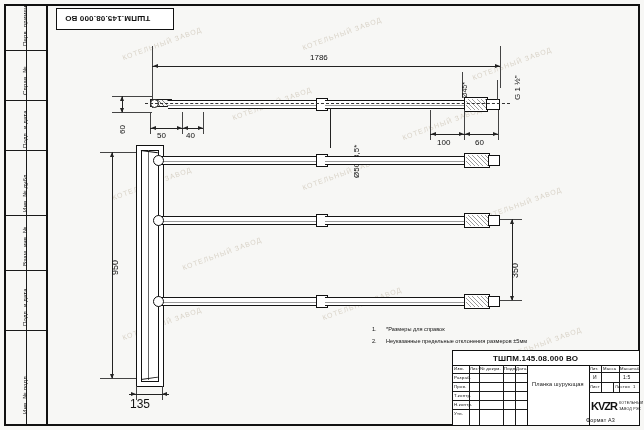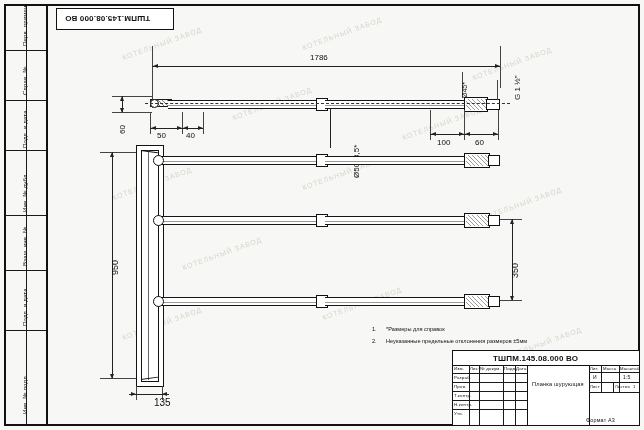--- a/index.html
+++ b/index.html
@@ -190,21 +190,21 @@
   <div class="dimv" style="left:512px;top:219px;height:81px;"></div>
   <div class="arrow-u" style="left:510px;top:219px;"></div>
   <div class="arrow-d" style="left:510px;top:296px;"></div>
   <div class="dim rot90 b" style="left:510px;top:278px;font-size:9px;">350</div>
 
   <div class="ext" style="left:136px;top:386px;height:14px;"></div>
   <div class="ext" style="left:162px;top:386px;height:14px;"></div>
   <div class="dimline" style="left:129px;top:394px;width:40px;"></div>
   <div class="arrow-r" style="left:131px;top:392px;"></div>
   <div class="arrow-l" style="left:162px;top:392px;"></div>
-  <div class="dim b" style="left:154px;top:397px;font-size:10px;text-align:right;">135</div>
+  <div class="dim b" style="left:130px;top:397px;font-size:12px;text-align:right;">135</div>
 
   <div class="notes" style="left:372px;top:325px;">
     <div style="position:relative;">
       <span style="position:absolute;left:0;">1.</span>
       <span style="margin-left:14px;">*Размеры для справок</span>
     </div>
     <div style="position:relative;margin-top:2px;">
       <span style="position:absolute;left:0;">2.</span>
       <span style="margin-left:14px;">Неуказанные предельные отклонения размеров ±5мм</span>
     </div>
@@ -258,18 +258,23 @@
 
       <div class="txt" style="left:4px;top:9px;font-size:5px;">И</div>
       <div class="txt" style="left:16px;top:9px;font-size:5px;"></div>
       <div class="txt" style="left:34px;top:9px;font-size:5px;">1:5</div>
 
       <div class="txt" style="left:1px;top:19px;font-size:4.2px;">Лист</div>
       <div class="txt" style="left:14px;top:19px;font-size:4.2px;"></div>
       <div class="txt" style="left:26px;top:19px;font-size:4.2px;">Листов</div>
       <div class="txt" style="left:44px;top:19px;font-size:4.2px;">1</div>
 
+      <div class="abs" style="left:0;top:27px;width:50px;height:33px;">
+        <div class="abs logo" style="left:2px;top:8px;">KVZR</div>
+        <div class="txt" style="left:30px;top:9px;font-size:3.6px;">КОТЕЛЬНЫЙ</div>
+        <div class="txt" style="left:30px;top:15px;font-size:3.6px;">ЗАВОД РЭК</div>
+      </div>
     </div>
   </div>
 
   <div class="txt" style="left:586px;top:417px;font-size:5.4px;">Формат A3</div>
 
 </div>
 
 </body></html>

